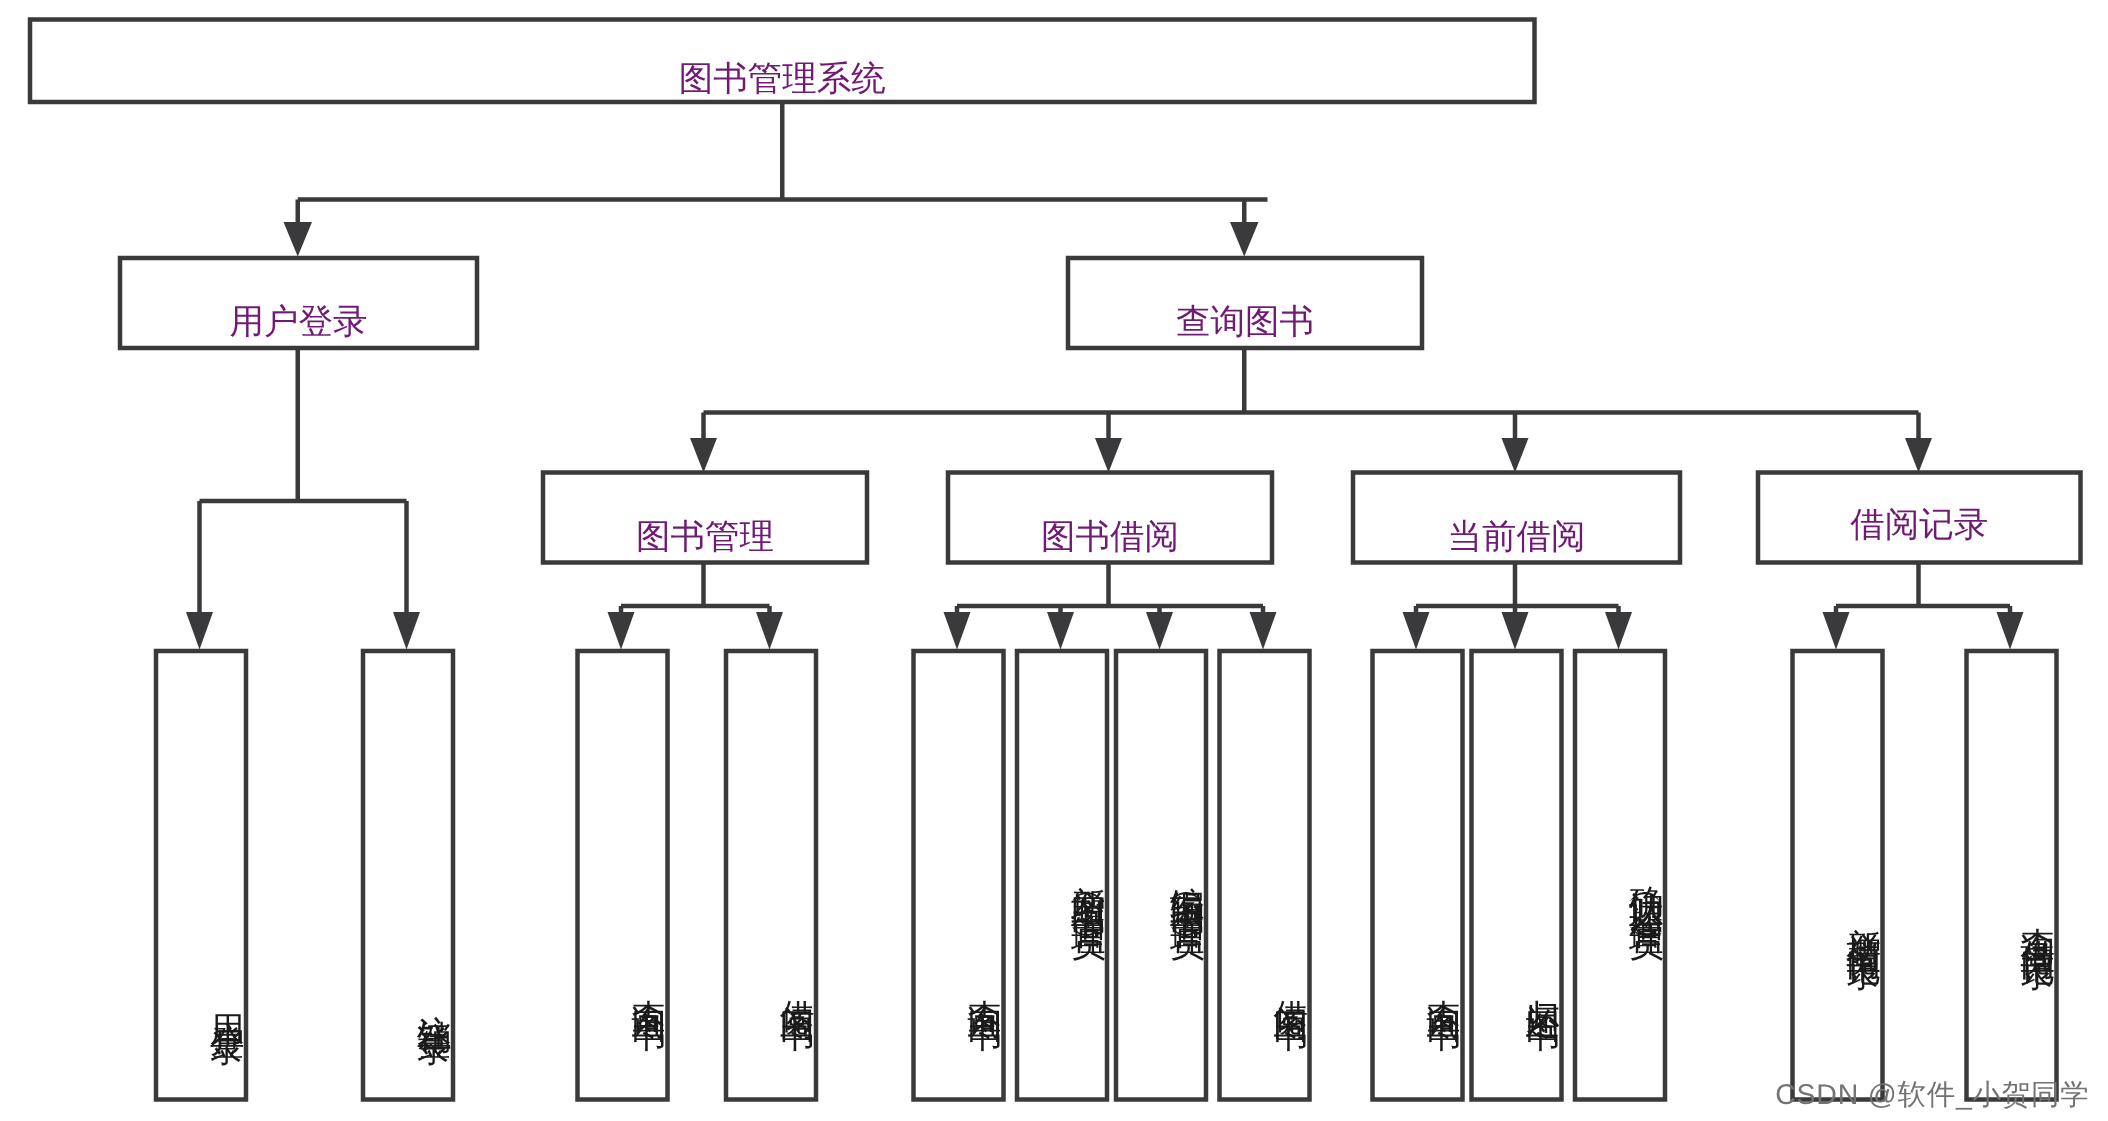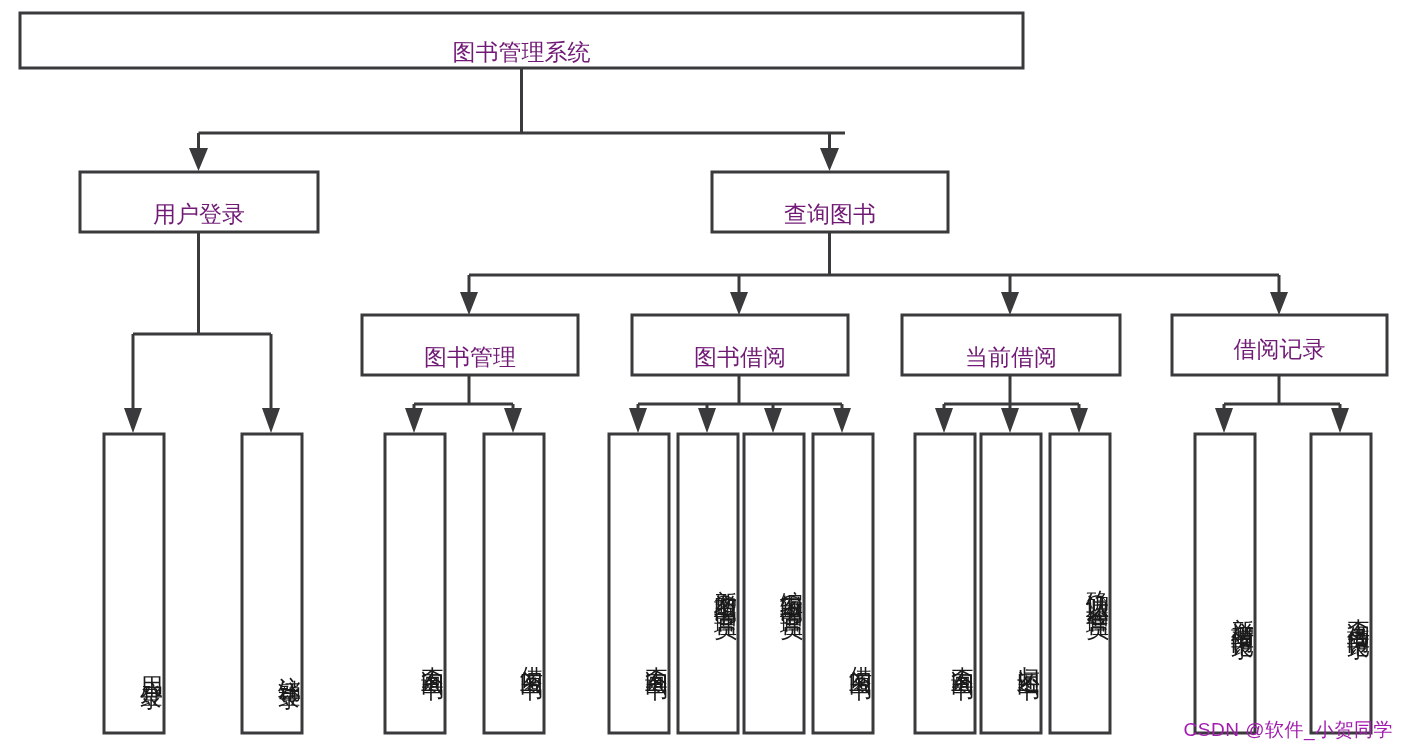--- a/index.html
+++ b/index.html
@@ -70,21 +70,21 @@
     white-space: nowrap;
     pointer-events: none;
     margin-top: 12px;
   }
   .watermark {
     position: absolute;
     right: 12px;
     bottom: 4px;
     font-family: "Liberation Sans", "DejaVu Sans", sans-serif;
     font-size: 19px;
-    color: #a21caf;
+    color: #737373;
     letter-spacing: 0.5px;
     white-space: nowrap;
     user-select: none;
   }
 </style>
 </head>
 <body>
 
 <div id="diagram-root">
 

